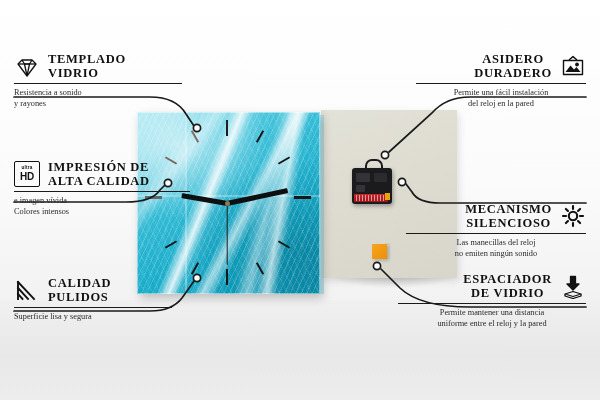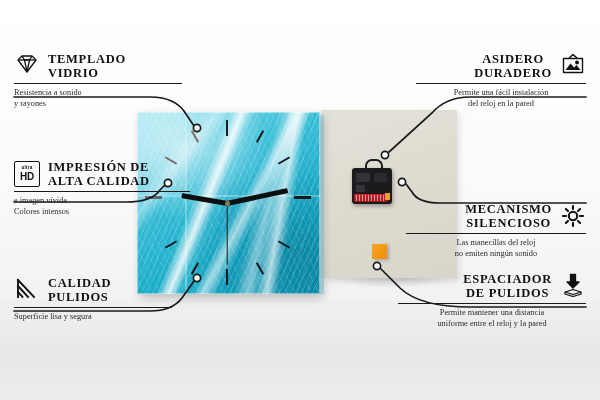--- a/index.html
+++ b/index.html
@@ -241,21 +241,21 @@
     display: flex;
     align-items: center;
     gap: 8px;
   }
   .feature.right .head-row { justify-content: flex-end; }
   .titles { display: flex; flex-direction: column; }
   .icon-box {
     width: 26px; height: 26px;
     flex: 0 0 26px;
     display: flex;
-    align-items: flex-start;
+    align-items: flex-end;
     justify-content: center;
     color: #111111;
   }
   .icon-box svg { display: block; }
 
   
   #feat-vidrio       { left: 14px;  top: 52px;  width: 170px; }
   #feat-impresion    { left: 14px;  top: 160px; width: 176px; }
   #feat-bordes       { left: 14px;  top: 276px; width: 160px; }
   #feat-asidero      { left: 416px; top: 52px;  width: 170px; }
@@ -482,21 +482,21 @@
     </div>
     <div class="rule"></div>
     <div class="desc">Las manecillas del reloj</div>
     <div class="desc">no emiten ningún sonido</div>
   </div>
 
   <div class="feature right" id="feat-espaciador">
     <div class="head-row">
       <div class="titles">
         <div class="title">ESPACIADOR</div>
-        <div class="title">DE PULIDOS</div>
+        <div class="title">DE VIDRIO</div>
       </div>
       <div class="icon-box">
         <svg width="26" height="24" viewBox="0 0 26 24">
           <g stroke="#111" stroke-width="1.3" fill="none" stroke-linejoin="round">
             <path d="M10.5,1.5 L15.5,1.5 L15.5,9 L19,9 L13,15 L7,9 L10.5,9 Z" fill="#111"></path>
             <path d="M13,16.5 L21,19 L13,21.5 L5,19 Z"></path>
             <path d="M5,19 L5,21 L13,23.5 L21,21 L21,19"></path>
           </g>
         </svg>
       </div>

